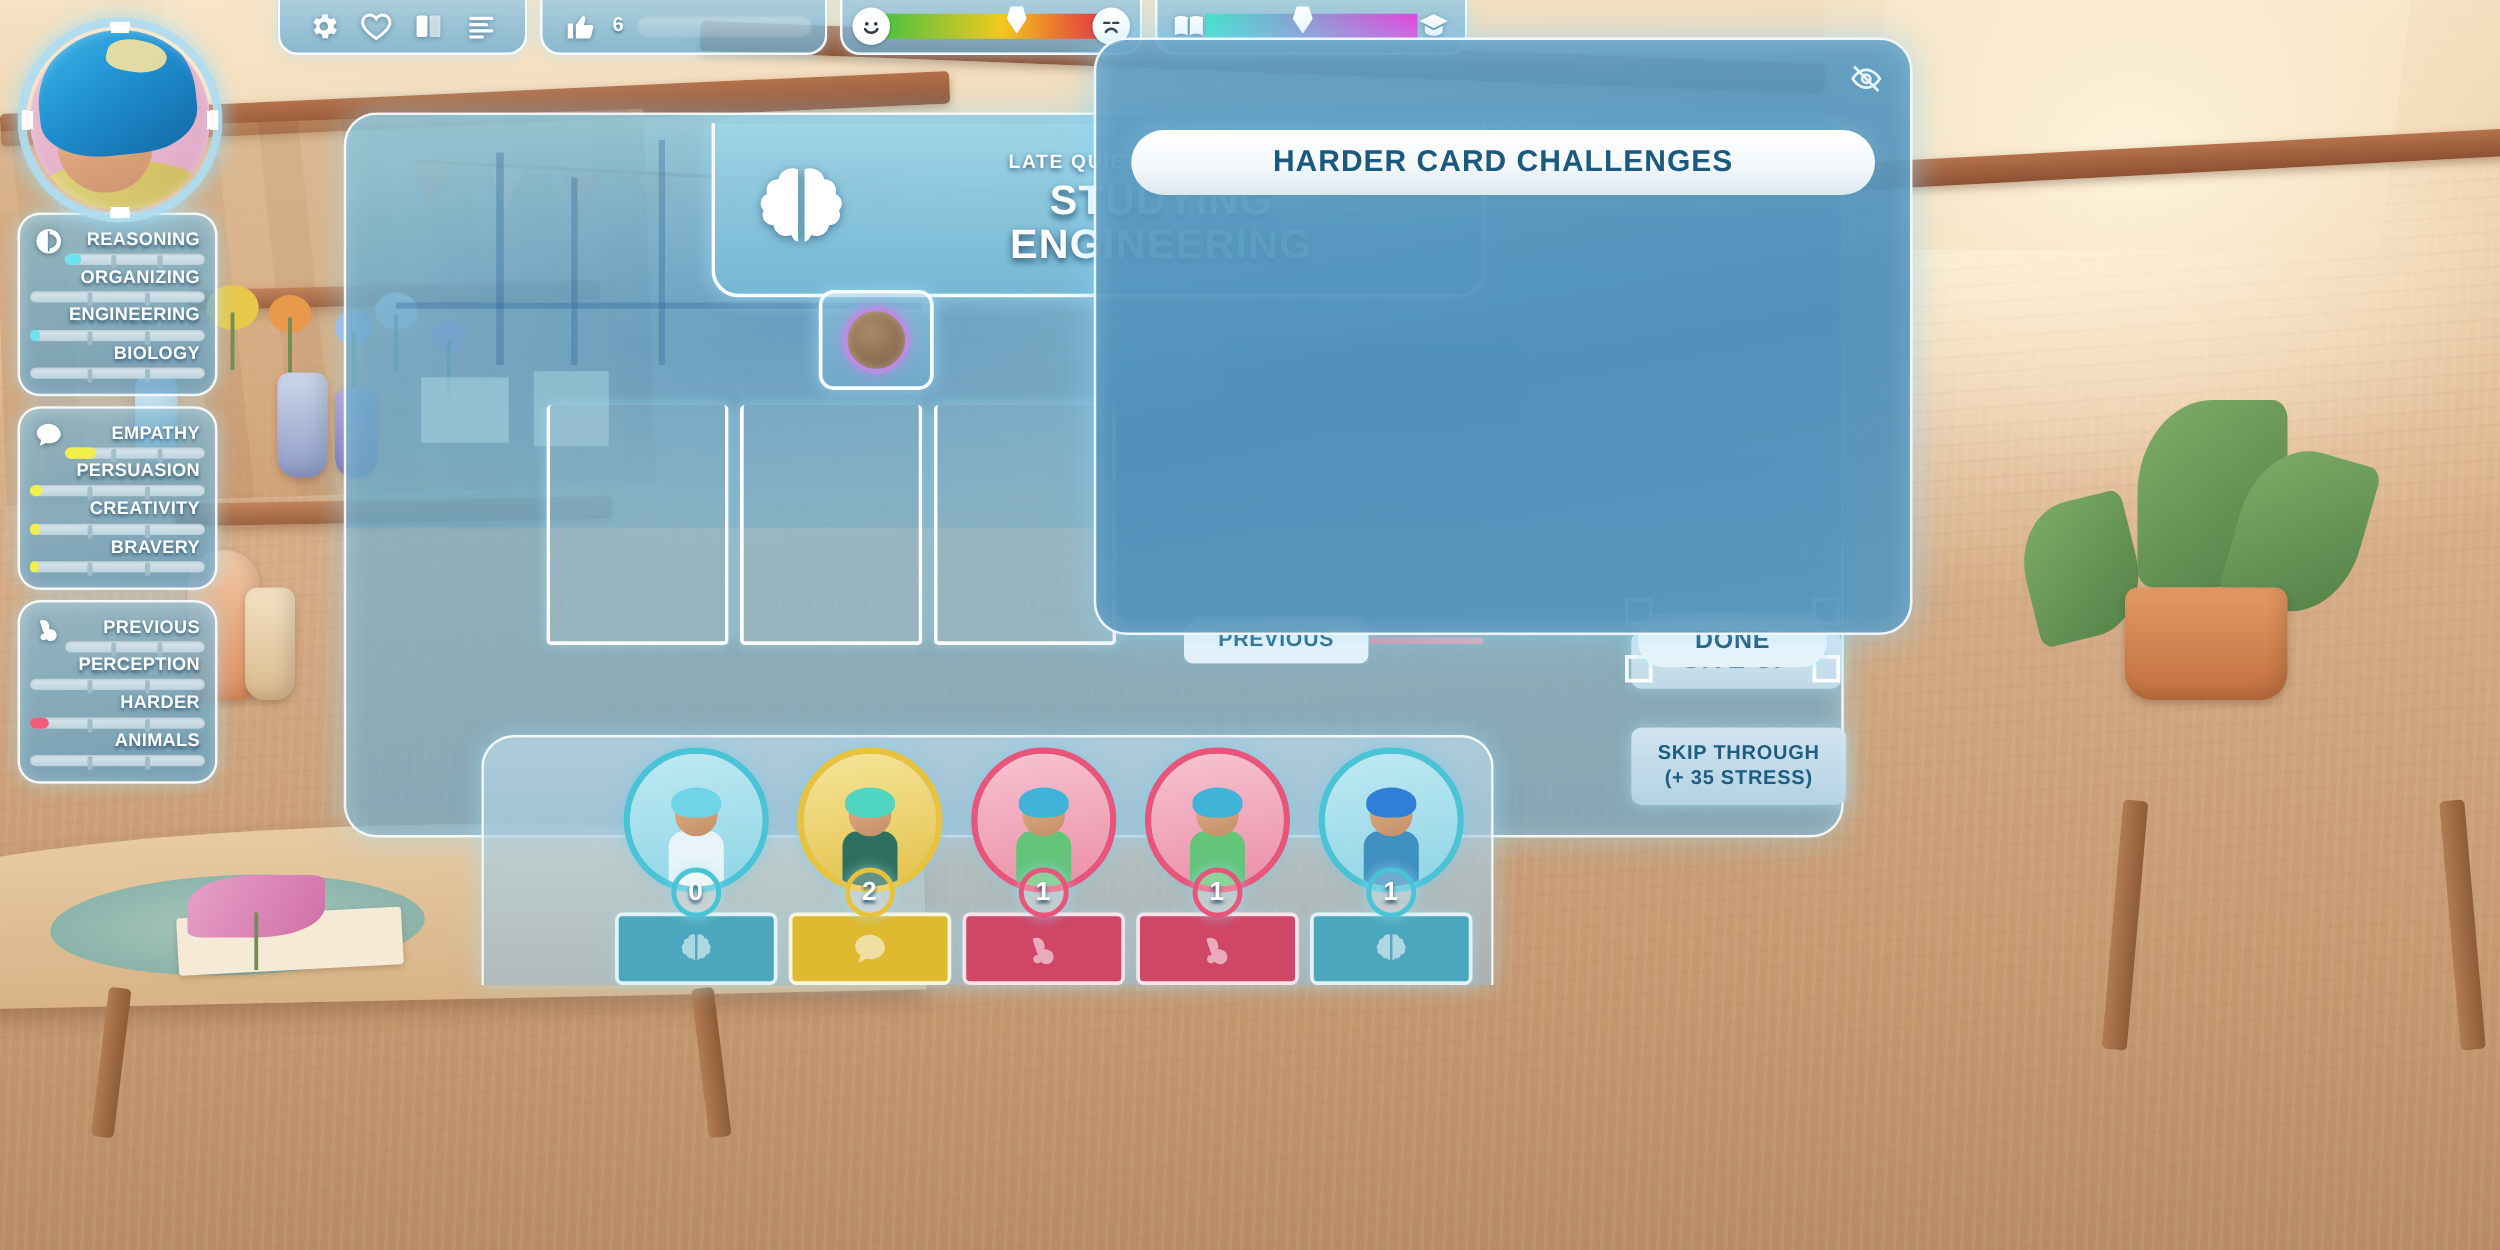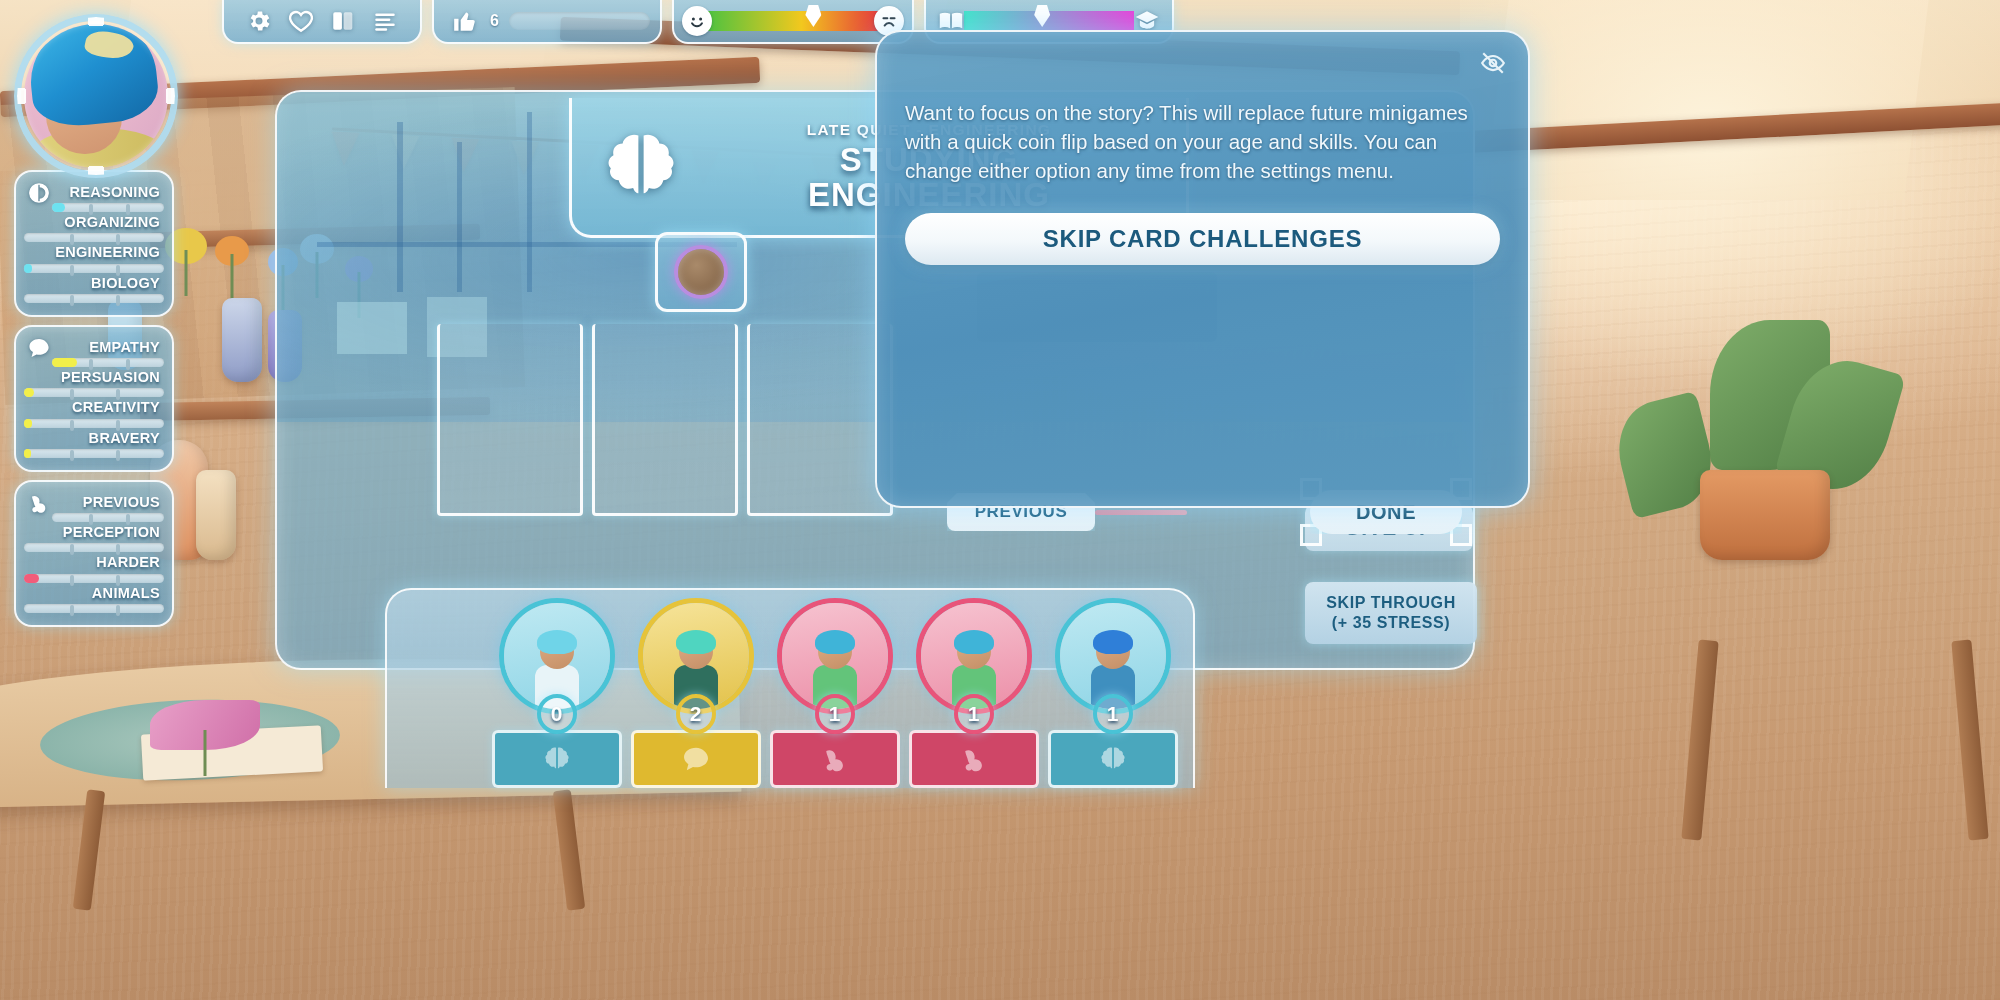--- a/index.html
+++ b/index.html
@@ -838,16 +838,15 @@
 <div id="btn-done" class="btn-pill">DONE</div>
 
 <div id="tutorial">
   <div id="tut-close">
     <svg viewBox="0 0 24 24">
       <path d="M2 12s3.8-6.5 10-6.5S22 12 22 12s-3.8 6.5-10 6.5S2 12 2 12z"></path>
       <circle cx="12" cy="12" r="3"></circle>
       <path d="M3 3l18 18"></path>
     </svg>
   </div>
+  <button class="tut-btn">HARDER CARD CHALLENGES</button>
   <div class="spacer-gap"></div>
-  <p class="tut-text">Want to focus on the story? This will replace future minigames with a quick coin flip based on your age and skills. You can change either option any time from the settings menu.</p>
-  <button class="tut-btn">SKIP CARD CHALLENGES</button>
 </div>
 
 </body></html>

